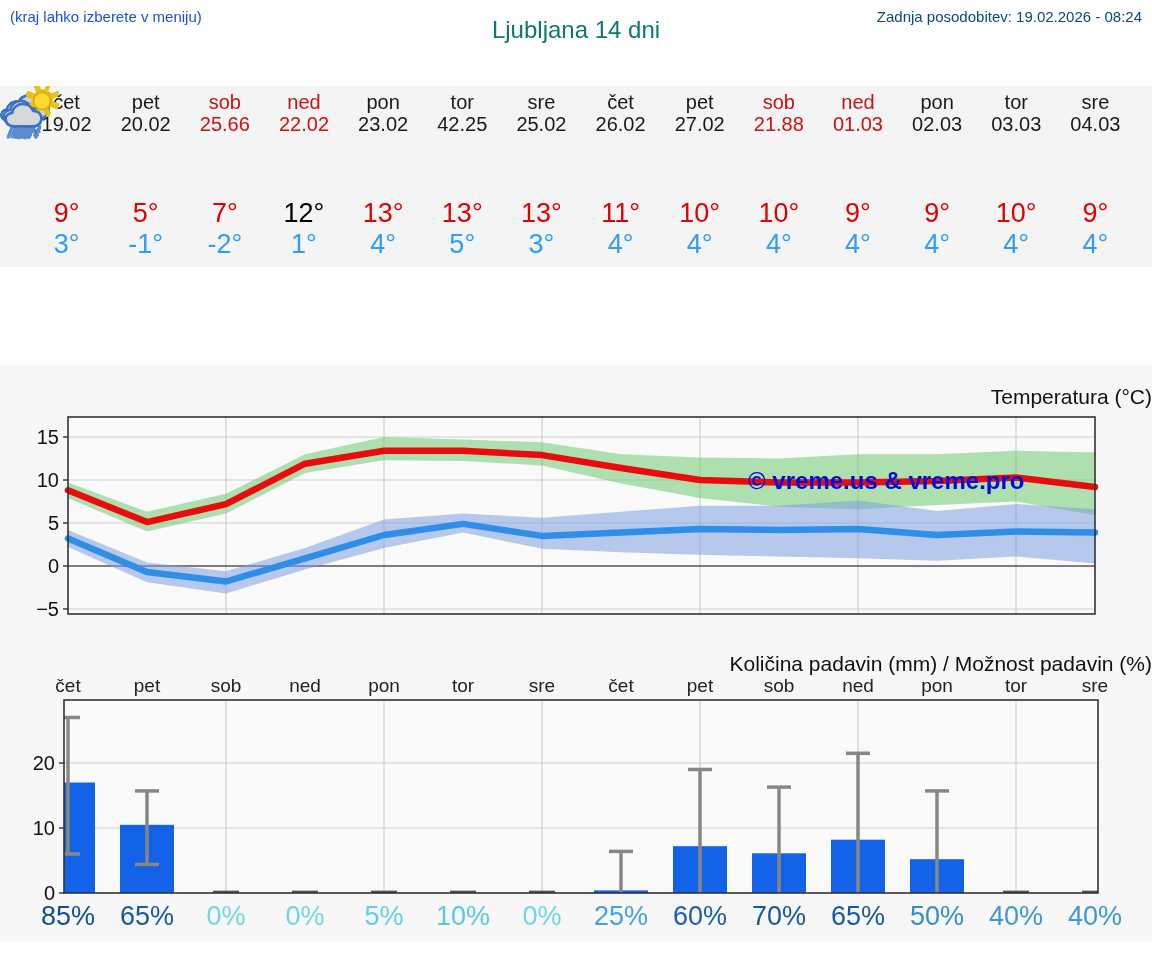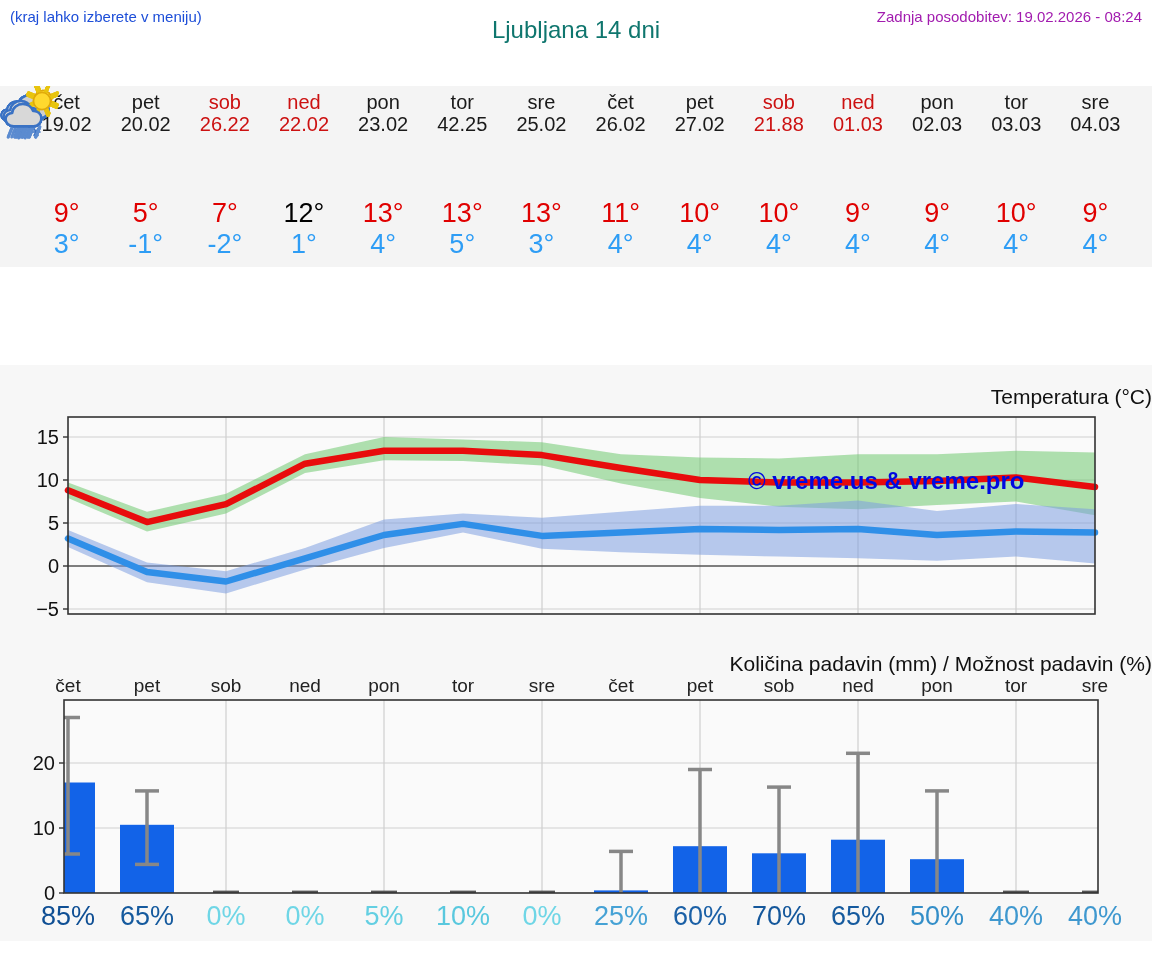--- a/index.html
+++ b/index.html
@@ -2,21 +2,21 @@
 <html><head>
 <meta charset="utf-8">
 <style>
   html,body{margin:0;padding:0;background:#fff;}
   body{width:1152px;height:975px;font-family:"Liberation Sans","DejaVu Sans",sans-serif;position:relative;overflow:hidden;}
   .page{position:relative;width:1152px;height:975px;background:#ffffff;}
 
   
   .menu-hint{position:absolute;left:10px;top:8px;font-size:15px;color:#1d4ed8;text-decoration:none;cursor:pointer;text-align:center;}
   .page-title{position:absolute;left:0;top:16px;width:100%;text-align:center;font-size:24px;color:#0f766e;}
-  .last-update{position:absolute;right:10px;top:8px;font-size:15px;color:#a21caf;}
+  .last-update{position:absolute;right:10px;top:8px;font-size:15px;color:#0c4a6e;}
 
   
   .strip{position:absolute;left:0;top:86px;width:1152px;height:181px;background:#f4f4f4;
          display:flex;box-sizing:border-box;padding:5px 17px 0 27px;}
   .day-col{flex:1;text-align:center;cursor:pointer;}
   .dname,.ddate{font-size:20px;line-height:22px;color:#1a1a1a;}
   .day-col.weekend .dname,.day-col.weekend .ddate{color:#cc1111;}
   .dicon{height:60px;margin-top:2px;}
   .dicon svg{display:block;margin:0 auto;}
   .tmax{font-size:27px;line-height:31px;margin-top:1px;}
@@ -81,21 +81,21 @@
             <line x1="32.0" y1="46.0" x2="40.0" y2="46.0" stroke="#3a72c4" stroke-width="1.6" stroke-linecap="round"></line>
             <line x1="34.0" y1="42.5" x2="38.0" y2="49.5" stroke="#3a72c4" stroke-width="1.6" stroke-linecap="round"></line>
             <line x1="38.0" y1="42.5" x2="34.0" y2="49.5" stroke="#3a72c4" stroke-width="1.6" stroke-linecap="round"></line>
           </svg>
         </div>
         <div class="tmax" style="color:#e00000">5°</div>
         <div class="tmin" style="color:#2e9df5">-1°</div>
       </div>
       <div class="day-col weekend">
         <div class="dname">sob</div>
-        <div class="ddate">26.22</div>
+        <div class="ddate">25.66</div>
         <div class="dicon">
           <svg width="62" height="56" viewBox="0 0 62 56">
             <line x1="50.8" y1="18.6" x2="56.3" y2="20.9" stroke="#e8c40e" stroke-width="3.4" stroke-linecap="round"></line>
             <line x1="45.6" y1="23.8" x2="47.9" y2="29.3" stroke="#e8c40e" stroke-width="3.4" stroke-linecap="round"></line>
             <line x1="38.4" y1="23.8" x2="36.1" y2="29.3" stroke="#e8c40e" stroke-width="3.4" stroke-linecap="round"></line>
             <line x1="33.2" y1="18.6" x2="27.7" y2="20.9" stroke="#e8c40e" stroke-width="3.4" stroke-linecap="round"></line>
             <line x1="33.2" y1="11.4" x2="27.7" y2="9.1" stroke="#e8c40e" stroke-width="3.4" stroke-linecap="round"></line>
             <line x1="38.4" y1="6.2" x2="36.1" y2="0.7" stroke="#e8c40e" stroke-width="3.4" stroke-linecap="round"></line>
             <line x1="45.6" y1="6.2" x2="47.9" y2="0.7" stroke="#e8c40e" stroke-width="3.4" stroke-linecap="round"></line>
             <line x1="50.8" y1="11.4" x2="56.3" y2="9.1" stroke="#e8c40e" stroke-width="3.4" stroke-linecap="round"></line>

